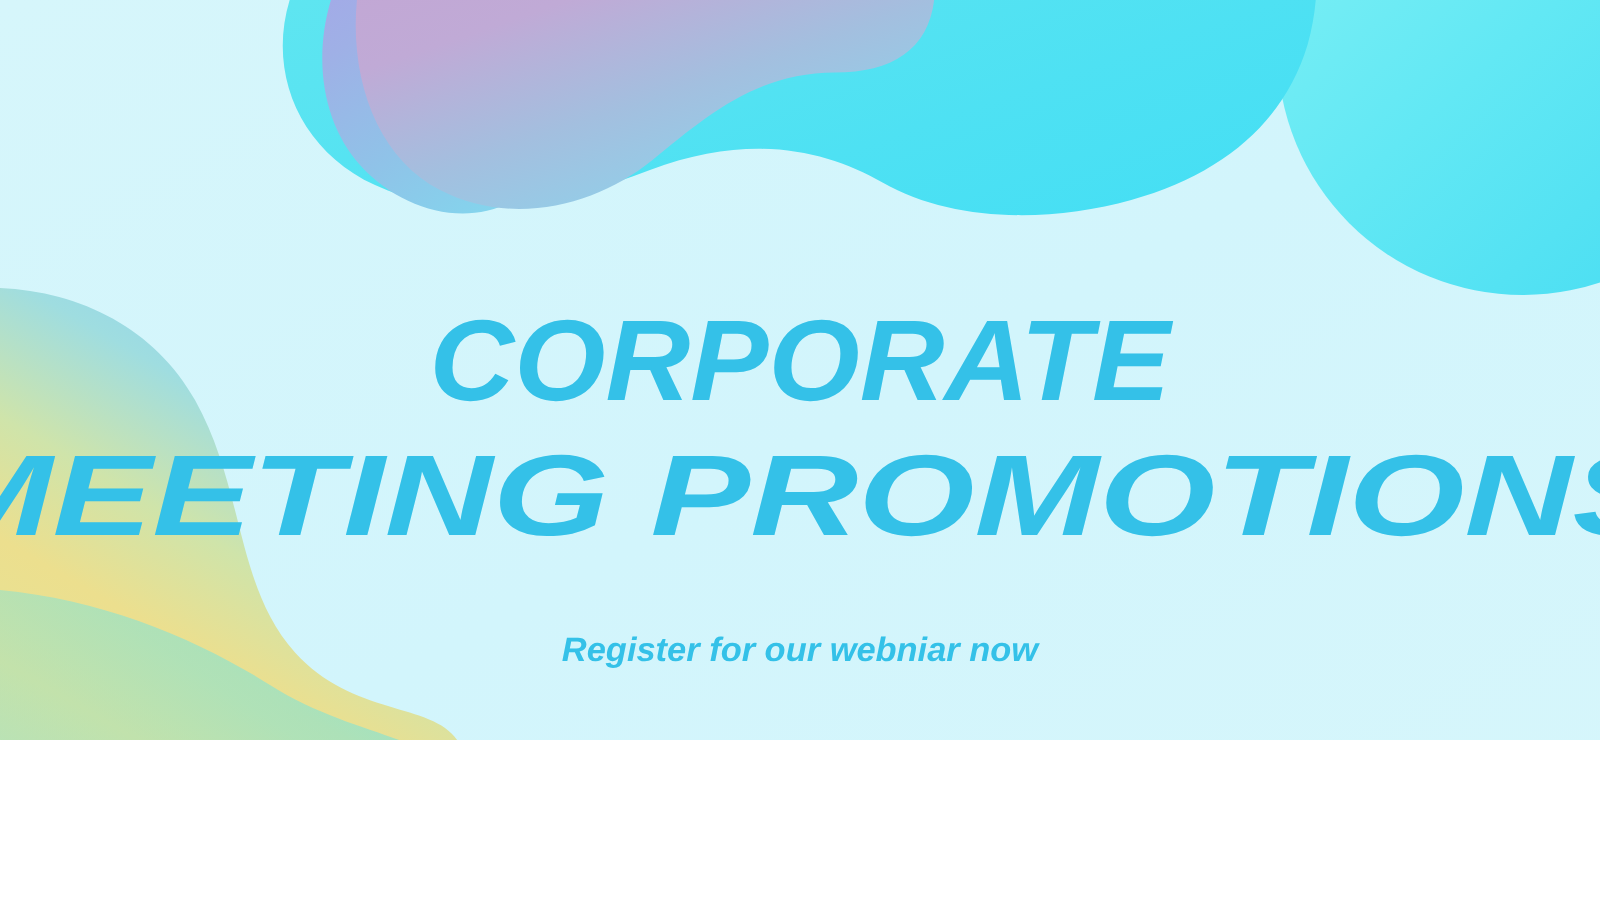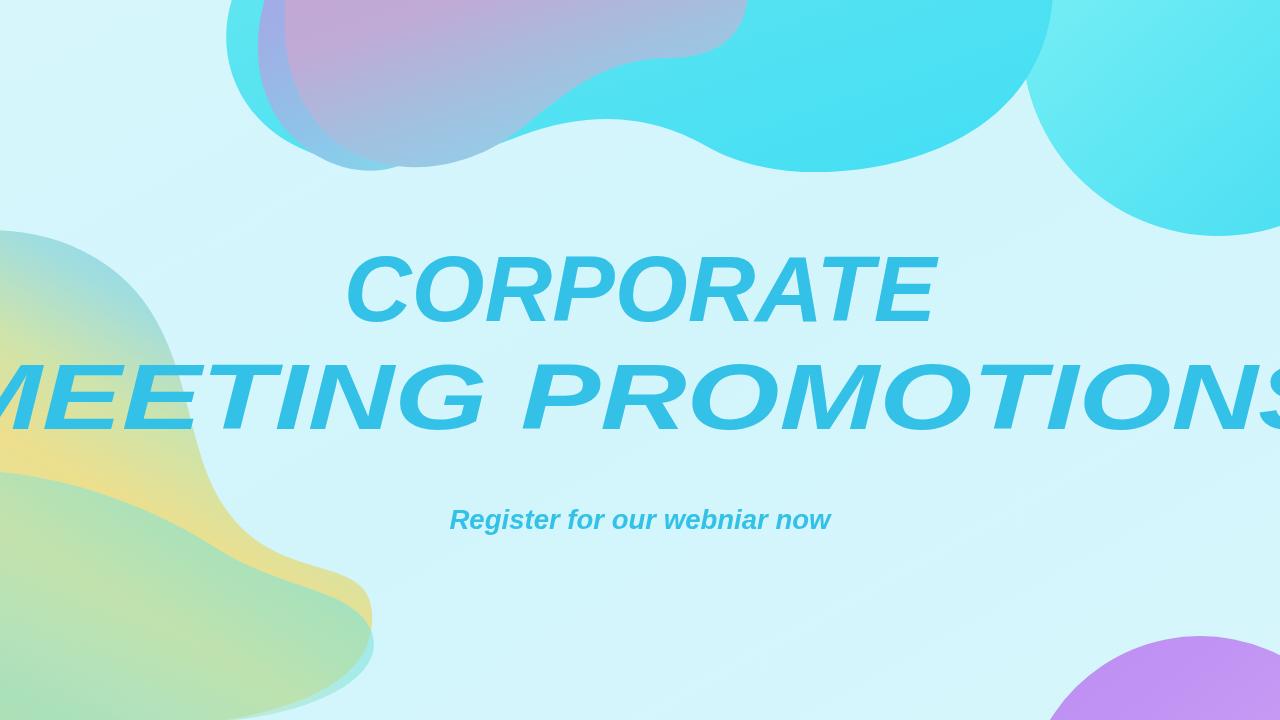--- a/index.html
+++ b/index.html
@@ -3,21 +3,21 @@
 <meta charset="utf-8">
 <style>
   html, body {
     margin: 0;
     padding: 0;
     background: #ffffff;
   }
   #slide {
     position: relative;
     width: 1280px;
-    height: 720px;
+    height: 592px;
     overflow: hidden;
     background: #d3f5fb;
     font-family: "Liberation Sans", sans-serif;
   }
   #bg-svg {
     position: absolute;
     inset: 0;
     width: 1280px;
     height: 720px;
     display: block;

